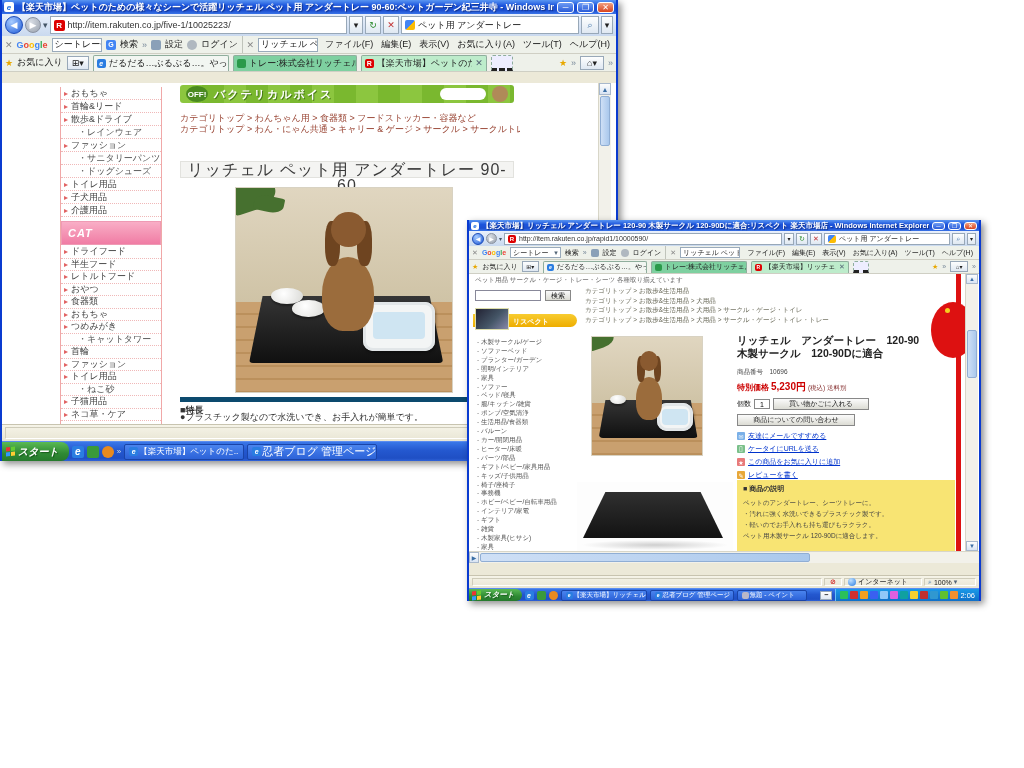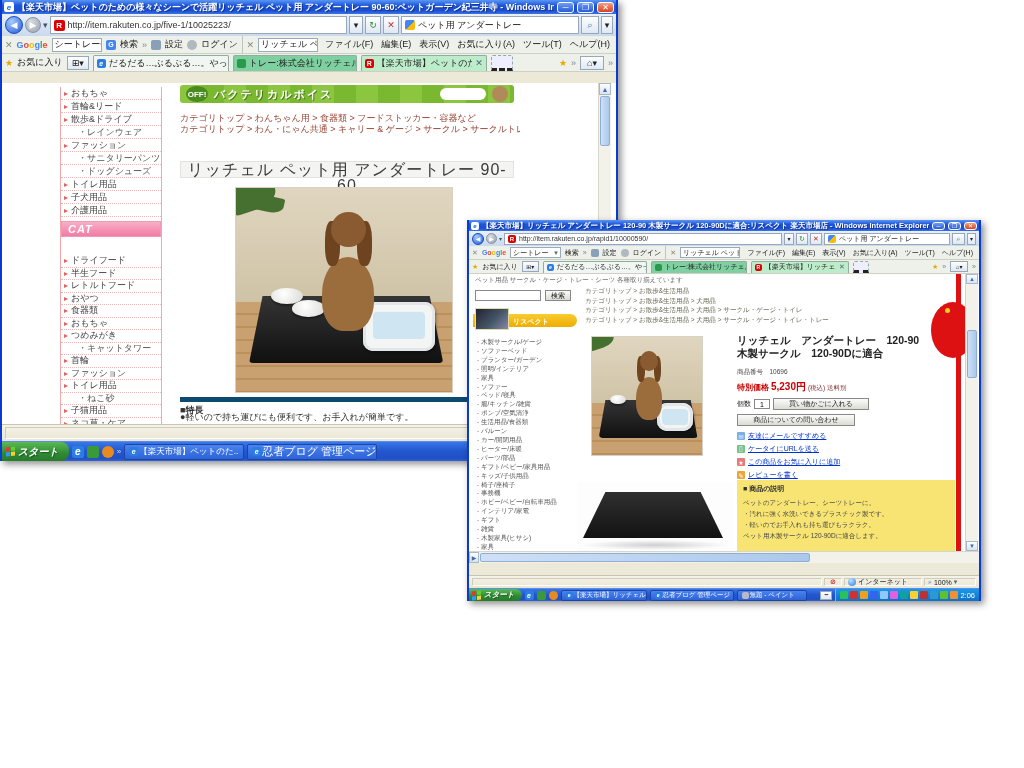--- a/index.html
+++ b/index.html
@@ -219,21 +219,21 @@
             <div class="sitem" style="height:13px;font-size:9px">首輪&amp;リード</div>
             <div class="sitem" style="height:13px;font-size:9px">散歩&amp;ドライブ</div>
             <div class="sitem sub" style="height:13px;font-size:9px">・レインウェア</div>
             <div class="sitem" style="height:13px;font-size:9px">ファッション</div>
             <div class="sitem sub" style="height:13px;font-size:9px">・サニタリーパンツ</div>
             <div class="sitem sub" style="height:13px;font-size:9px">・ドッグシューズ</div>
             <div class="sitem" style="height:13px;font-size:9px">トイレ用品</div>
             <div class="sitem" style="height:13px;font-size:9px">子犬用品</div>
             <div class="sitem" style="height:13px;font-size:9px">介護用品</div>
           </div>
-        <div class="pinkbn" style="height:16px;font-size:11px;margin:4px 0 18px">CAT</div>
+        <div class="pinkbn" style="height:24px;font-size:11px;margin:4px 0 1px">CAT</div>
         <div>
 
         <div class="sitem" style="height:12.5px;font-size:9px">ドライフード</div>
             <div class="sitem" style="height:12.5px;font-size:9px">半生フード</div>
             <div class="sitem" style="height:12.5px;font-size:9px">レトルトフード</div>
             <div class="sitem" style="height:12.5px;font-size:9px">おやつ</div>
             <div class="sitem" style="height:12.5px;font-size:9px">食器類</div>
             <div class="sitem" style="height:12.5px;font-size:9px">おもちゃ</div>
             <div class="sitem" style="height:12.5px;font-size:9px">つめみがき</div>
             <div class="sitem sub" style="height:12.5px;font-size:9px">・キャットタワー</div>
@@ -274,21 +274,21 @@
         <div class="bowl" style="left:26%;top:55%"></div>
         <div class="dogbody" style="left:40%;top:34%;width:24%;height:36%"></div>
         <div class="dogear" style="left:41%;top:16%;width:7%;height:22%"></div>
         <div class="dogear" style="left:56%;top:16%;width:7%;height:22%"></div>
         <div class="doghead" style="left:44%;top:12%;width:16%;height:17%"></div>
       </div>
 
       <div class="abs" style="left:178px;top:314px;width:334px;border-top:5px solid #0c4a6e;padding-top:2px;font-weight:bold;font-size:9px;color:#333">■特長</div>
       <div class="abs" style="left:178px;top:328px;width:340px;font-size:9px;color:#333;line-height:12px">
 
-      <div>●軽いので持ち運びにも便利です、お手入れが簡単です。</div>
+      <div>●プラスチック製なので水洗いでき、お手入れが簡単です。</div>
         </div>
 
       <div class="vsb" style="left:596px;top:0;width:13px;height:352px">
         <div class="sbbtn" style="top:0;height:12px;font-size:7px">▲</div>
         <div class="sbthumb" style="top:13px;height:50px"></div>
         <div class="sbbtn" style="bottom:0;height:12px;font-size:7px">▼</div>
       </div>
     </div>
 
     <div class="status">

